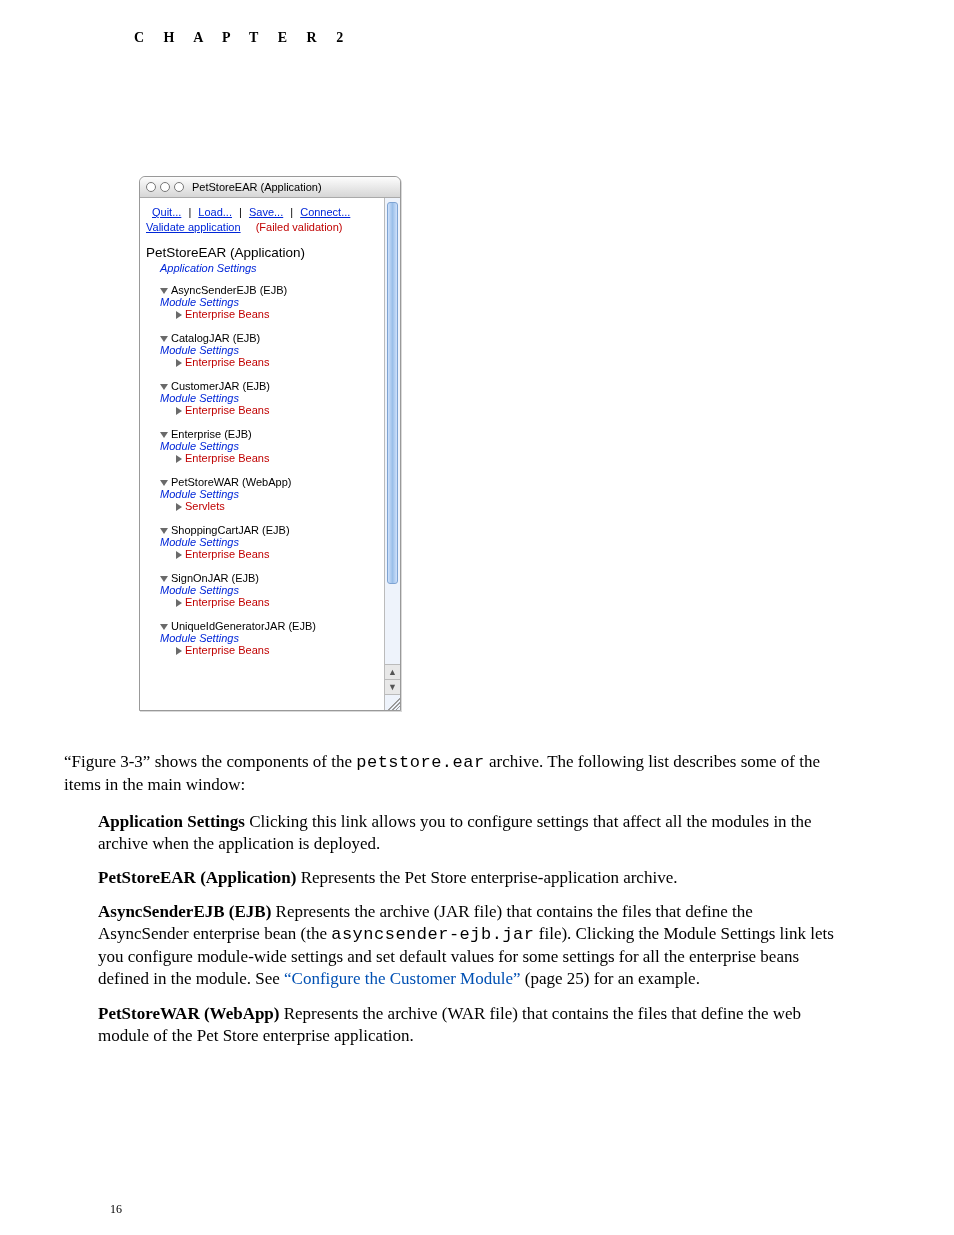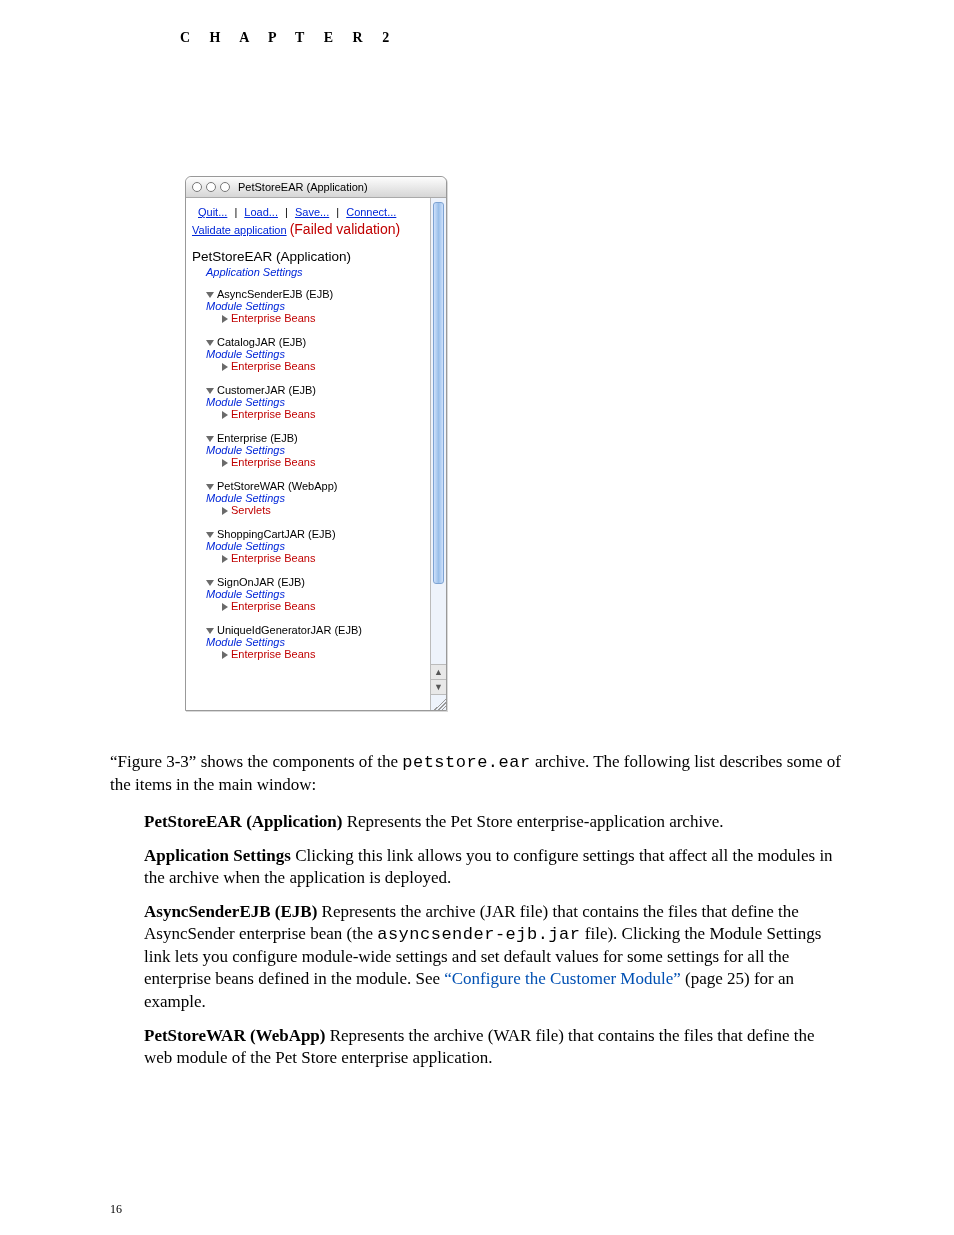--- a/index.html
+++ b/index.html
@@ -7,21 +7,21 @@
     padding: 0;
     background: #fff;
     font-family: "Palatino Linotype", "Book Antiqua", Palatino, Georgia, serif;
     color: #000;
   }
   .page {
     width: 954px;
     height: 1235px;
     position: relative;
     box-sizing: border-box;
-    padding: 30px 110px 0 110px;
+    padding: 30px 110px 0 64px;
     border-radius: 11px;
   }
   .chapter-header {
     font-family: Georgia, serif;
     font-weight: bold;
     letter-spacing: 8px;
     font-size: 14px;
     margin: 0 0 0 70px;
   }
 
@@ -128,22 +128,22 @@
   .validate-row {
     padding: 2px 0 6px 0;
   }
   .validate-row a {
     color: #0026d8;
     text-decoration: underline;
     font-size: 11px;
   }
   .validate-row .failed {
     color: #c00000;
-    font-size: 14px;
-    margin-left: 0;
+    font-size: 11px;
+    margin-left: 12px;
   }
 
   .tree-root {
     font-size: 13px;
     font-family: "Lucida Grande", Tahoma, Arial, sans-serif;
     color: #000;
     margin-top: 6px;
   }
   .root-label {
     font-size: 13.5px;
@@ -305,25 +305,25 @@
         <div class="resize-grip"></div>
       </div>
     </div>
   </div>
 
   <p class="body-text">
     <span>“Figure 3-3” shows the components of the </span><span class="mono">petstore.ear</span><span> archive. The following list describes some of the items in the main window:</span>
   </p>
 
   <p class="list-item">
+    <span class="term">Application Settings</span><span> Clicking this link allows you to configure settings that affect all the modules in the archive when the application is deployed.</span>
+  </p>
+
+  <p class="list-item">
     <span class="term">PetStoreEAR (Application)</span><span> Represents the Pet Store enterprise-application archive.</span>
-  </p>
-
-  <p class="list-item">
-    <span class="term">Application Settings</span><span> Clicking this link allows you to configure settings that affect all the modules in the archive when the application is deployed.</span>
   </p>
 
   <p class="list-item">
     <span class="term">AsyncSenderEJB (EJB)</span><span> Represents the archive (JAR file) that contains the files that define the AsyncSender enterprise bean (the </span><span class="mono">asyncsender-ejb.jar</span><span> file). Clicking the Module Settings link lets you configure module-wide settings and set default values for some settings for all the enterprise beans defined in the module. See </span><span class="link-blue">“Configure the Customer Module”</span><span> (page 25) for an example.</span>
   </p>
 
   <p class="list-item">
     <span class="term">PetStoreWAR (WebApp)</span><span> Represents the archive (WAR file) that contains the files that define the web module of the Pet Store enterprise application.</span>
   </p>
 

